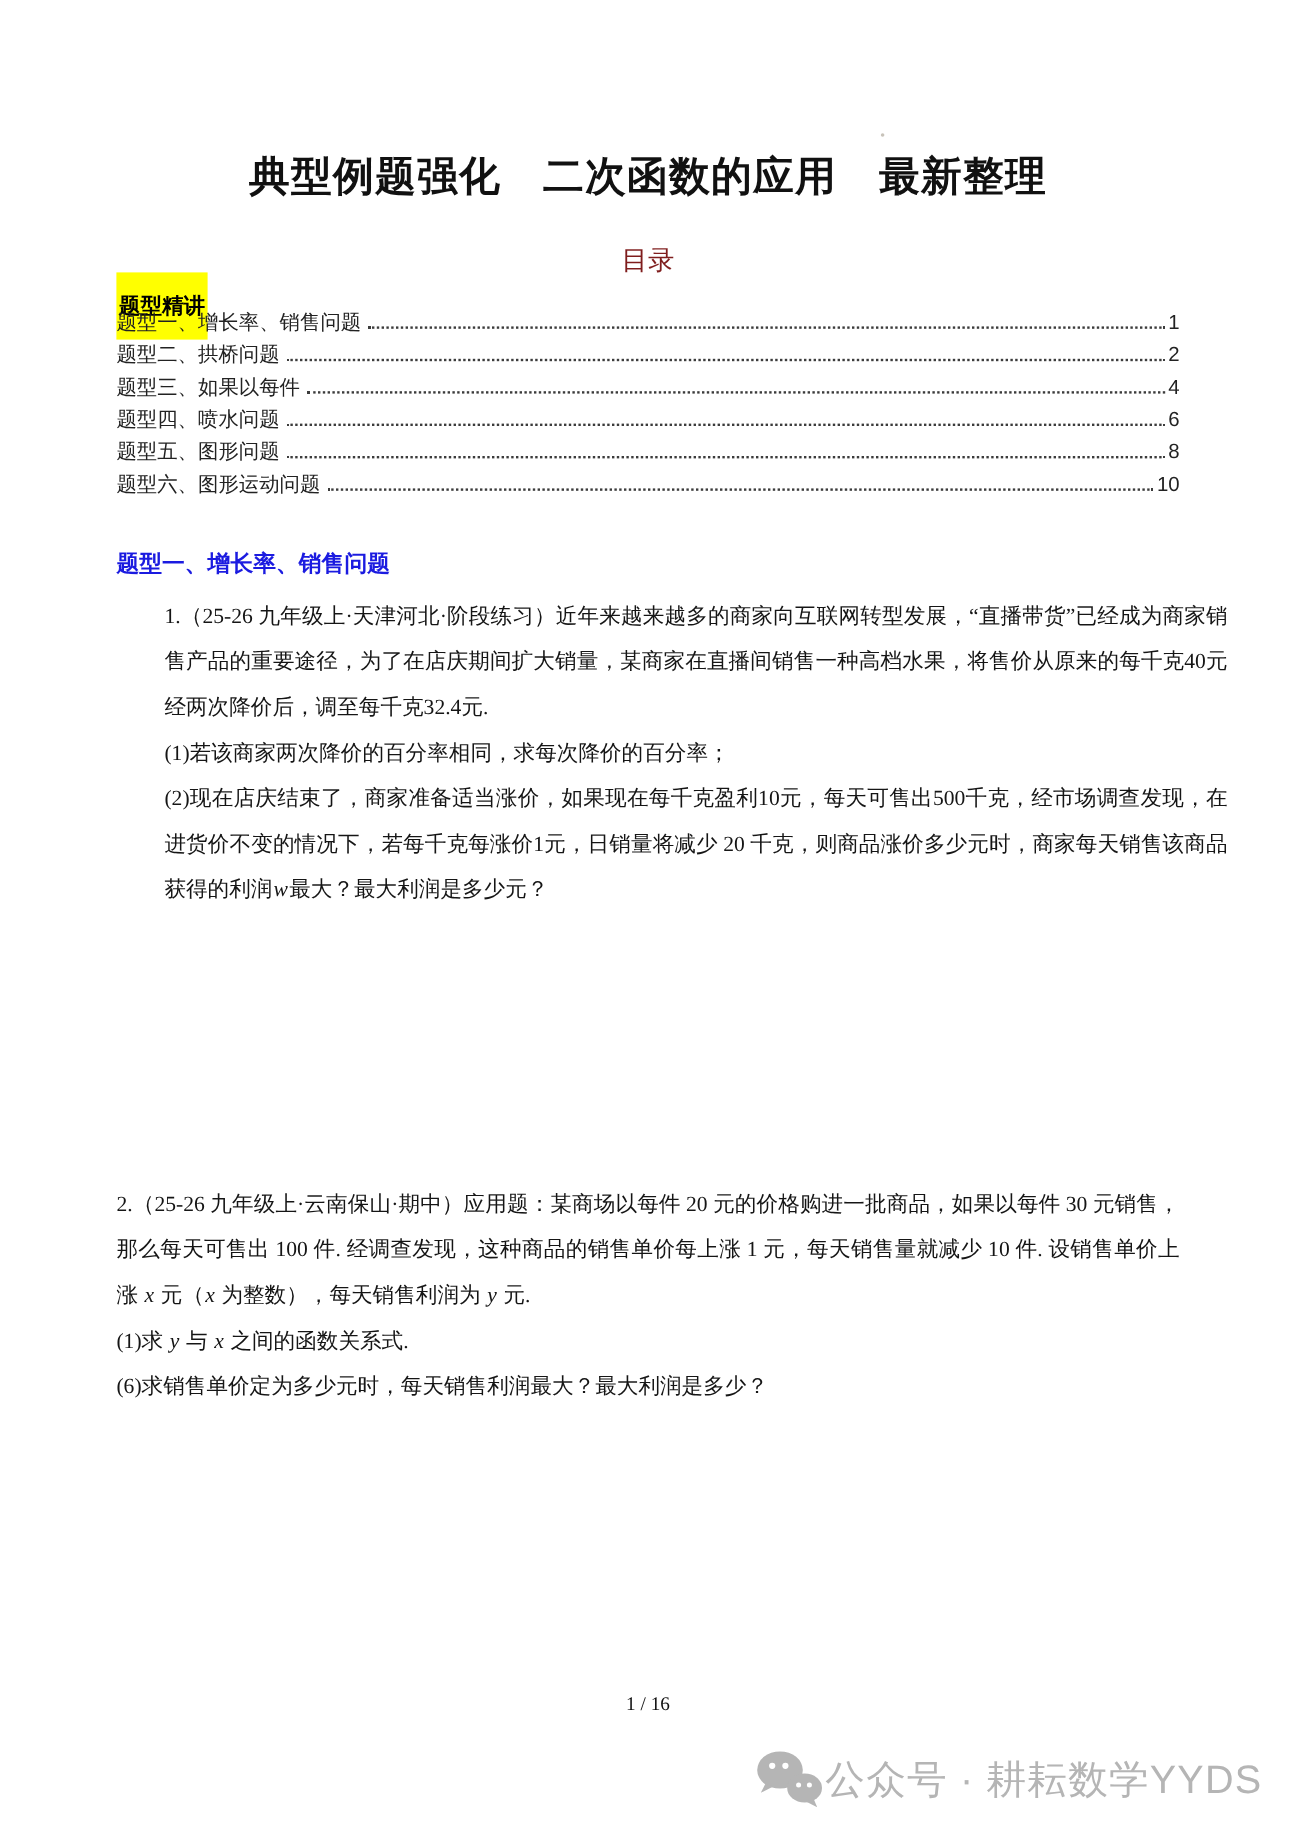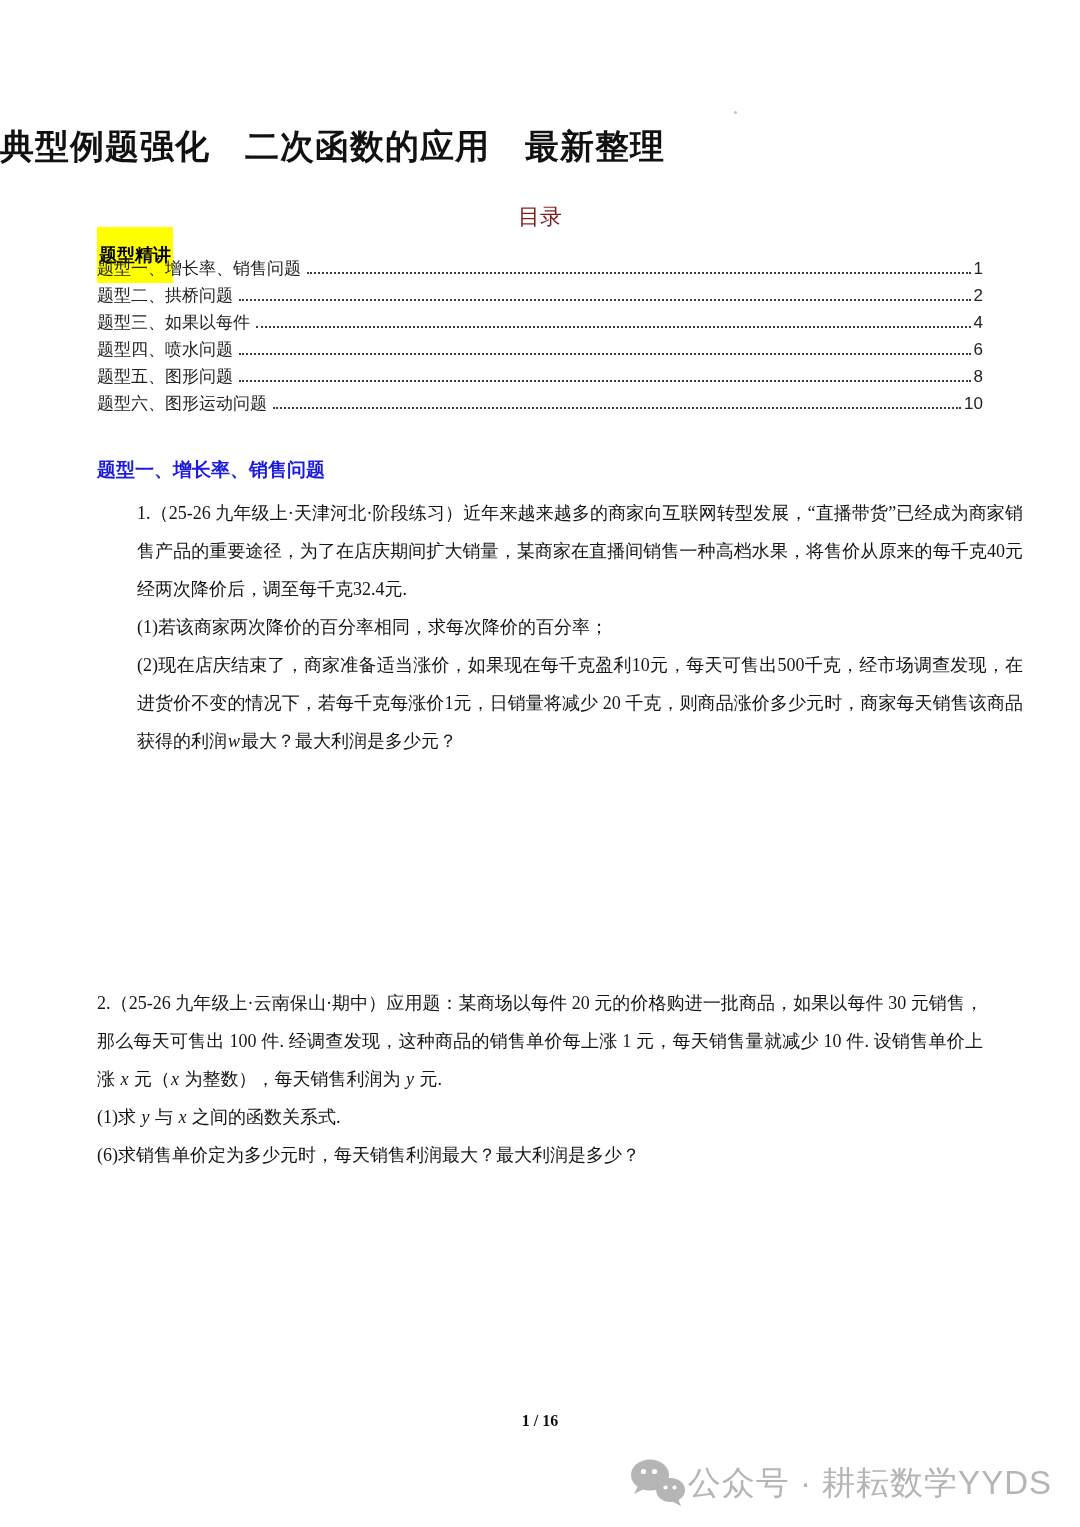--- a/index.html
+++ b/index.html
@@ -12,21 +12,21 @@
     background: #ffffff;
     font-family: "Liberation Serif", serif;
     color: #1a1a1a;
     overflow: hidden;
   }
   .doc-title {
     position: absolute;
     top: 124px;
     left: 0;
     width: 100%;
-    text-align: left;
+    text-align: center;
     font-family: "Liberation Sans", sans-serif;
     font-weight: bold;
     font-size: 34px;
     letter-spacing: 1px;
     color: #111;
   }
   .tiny-dot {
     position: absolute;
     left: 734px;
     top: 111px;
@@ -105,21 +105,21 @@
     font-style: italic;
     font-family: "Liberation Serif", serif;
     padding: 0 1px;
   }
   .page-footer {
     position: absolute;
     top: 1412px;
     left: 0;
     width: 100%;
     text-align: center;
-    font-weight: bold;
+    font-weight: normal;
     font-size: 16px;
     color: #111;
   }
   .watermark {
     position: absolute;
     top: 1458px;
     right: 28px;
     display: flex;
     align-items: center;
     gap: 0;

